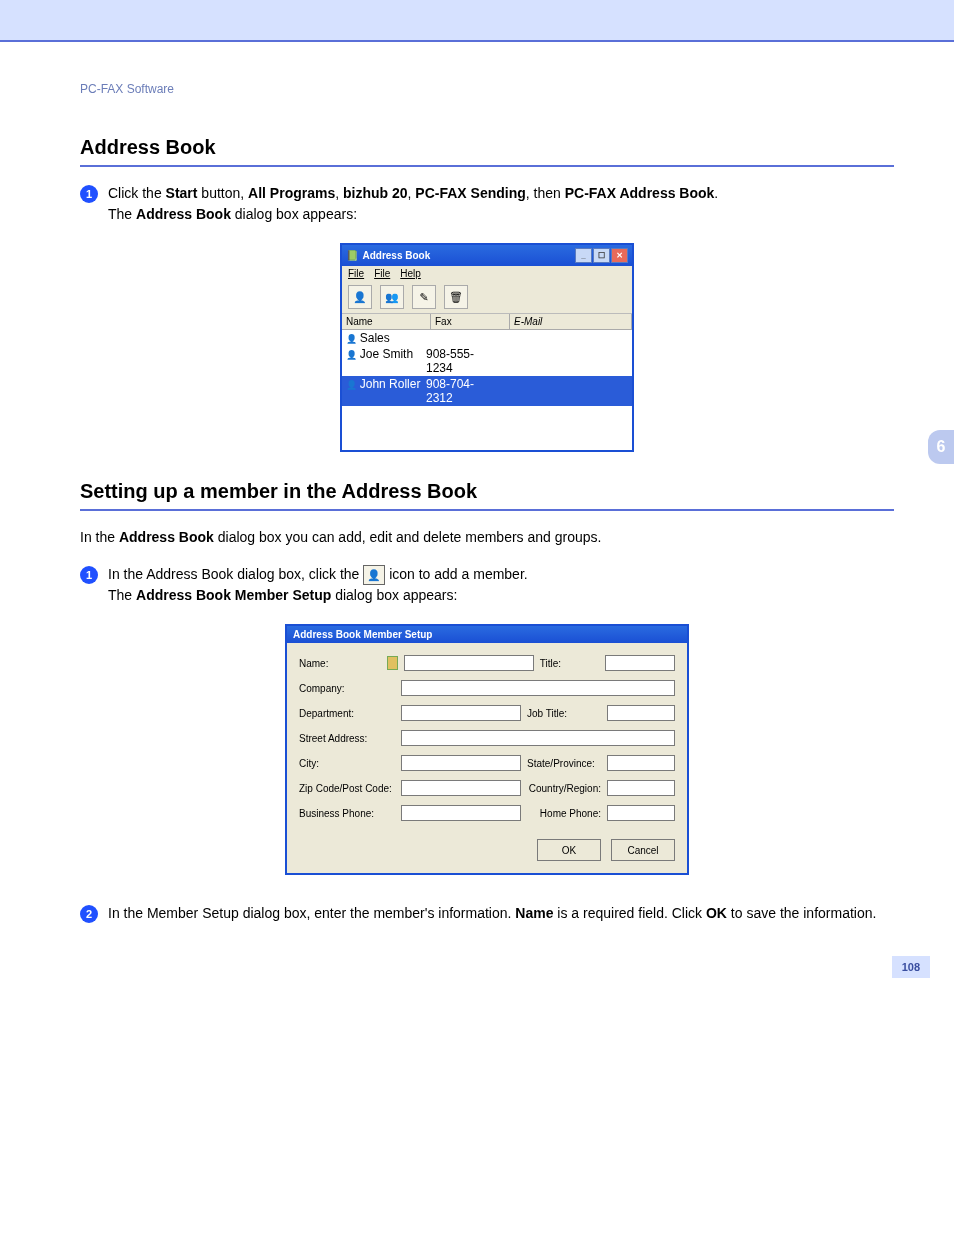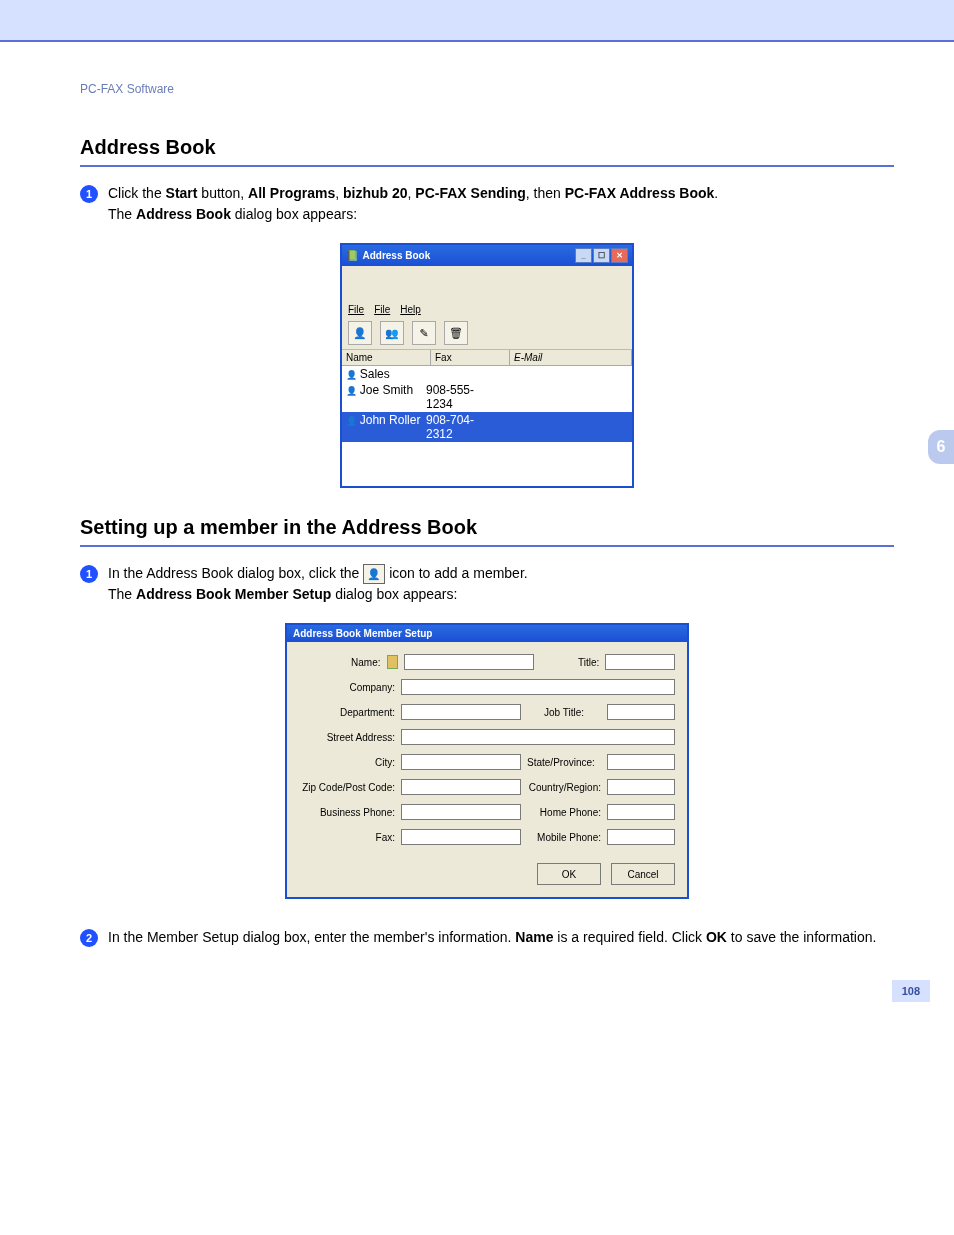--- a/index.html
+++ b/index.html
@@ -153,21 +153,21 @@
     font-size: 10px;
   }
   .ms-title {
     background: linear-gradient(#2a6be0, #1a4fd4);
     color: #fff;
     padding: 3px 6px;
     font-weight: bold;
   }
   .ms-body { padding: 12px; }
   .ms-row { display: flex; align-items: center; margin-bottom: 9px; gap: 6px; }
-  .ms-label { font-size: 10px; text-align: right; }
+  .ms-label { font-size: 10px; }
   .ms-input {
     height: 16px;
     background: #fff;
     border: 1px solid #7a7a7a;
     box-sizing: border-box;
   }
   .ms-buttons {
     display: flex;
     justify-content: flex-end;
     gap: 10px;
@@ -212,21 +212,21 @@
   .page-num {
     position: absolute;
     right: 24px;
     bottom: 16px;
     background: #d6e1ff;
     color: #3a4ea0;
     font-size: 11px;
     font-weight: bold;
     padding: 5px 10px;
   }
-  .underline { text-decoration: underline; margin-top: 36px; }
+  .underline { text-decoration: underline; }
   .person-icon {
     width: 10px;
     height: 12px;
     background: #e0c060;
     display: inline-block;
     border: 1px solid #7a5;
   }
 </style>
 </head>
 <body>
@@ -295,48 +295,51 @@
           <div class="col-fax">908-704-2312</div>
           <div class="col-mail"></div>
         </div>
       </div>
     </div>
   </div>
 
   <h2>Setting up a member in the Address Book</h2>
   <hr class="hr">
 
+  <p class="body-p">
+    <span>In the </span><b>Address Book</b><span> dialog box you can add, edit and delete members and groups.</span>
+  </p>
 
   <div class="step">
     <span class="step-num">1</span>
     <div class="step-text">
       <span>In the Address Book dialog box, click the </span><span class="inline-icon">👤</span><span> icon to add a member.</span><br>
       <span>The </span><b>Address Book Member Setup</b><span> dialog box appears:</span>
     </div>
   </div>
 
   <div class="dialog-wrap">
     <div class="ms-dialog">
       <div class="ms-title">Address Book Member Setup</div>
       <div class="ms-body">
         <div class="ms-row">
           <span class="ms-label" style="width:82px">Name:</span>
           <span class="person-icon"></span>
           <span class="ms-input" style="width:130px"></span>
-          <span class="ms-label" style="width:60px;text-align:right">Title:</span>
+          <span class="ms-label" style="width:60px;text-align:left">Title:</span>
           <span class="ms-input" style="width:70px"></span>
         </div>
         <div class="ms-row">
           <span class="ms-label" style="width:96px">Company:</span>
           <span class="ms-input" style="flex:1"></span>
         </div>
         <div class="ms-row">
           <span class="ms-label" style="width:96px">Department:</span>
           <span class="ms-input" style="width:120px"></span>
-          <span class="ms-label" style="width:74px;text-align:center">Job Title:</span>
+          <span class="ms-label" style="width:74px;text-align:left">Job Title:</span>
           <span class="ms-input" style="flex:1"></span>
         </div>
         <div class="ms-row">
           <span class="ms-label" style="width:96px">Street Address:</span>
           <span class="ms-input" style="flex:1"></span>
         </div>
         <div class="ms-row">
           <span class="ms-label" style="width:96px">City:</span>
           <span class="ms-input" style="width:120px"></span>
           <span class="ms-label" style="width:74px;text-align:left">State/Province:</span>
@@ -345,26 +348,20 @@
         <div class="ms-row">
           <span class="ms-label" style="width:96px">Zip Code/Post Code:</span>
           <span class="ms-input" style="width:120px"></span>
           <span class="ms-label" style="width:74px;text-align:right">Country/Region:</span>
           <span class="ms-input" style="flex:1"></span>
         </div>
         <div class="ms-row">
           <span class="ms-label" style="width:96px">Business Phone:</span>
           <span class="ms-input" style="width:120px"></span>
           <span class="ms-label" style="width:74px;text-align:right">Home Phone:</span>
-          <span class="ms-input" style="flex:1"></span>
-        </div>
-        <div class="ms-row">
-          <span class="ms-label" style="width:96px">Fax:</span>
-          <span class="ms-input" style="width:120px"></span>
-          <span class="ms-label" style="width:74px;text-align:right">Mobile Phone:</span>
           <span class="ms-input" style="flex:1"></span>
         </div>
         <div class="ms-buttons">
           <span class="ms-btn">OK</span>
           <span class="ms-btn">Cancel</span>
         </div>
       </div>
     </div>
   </div>
 

